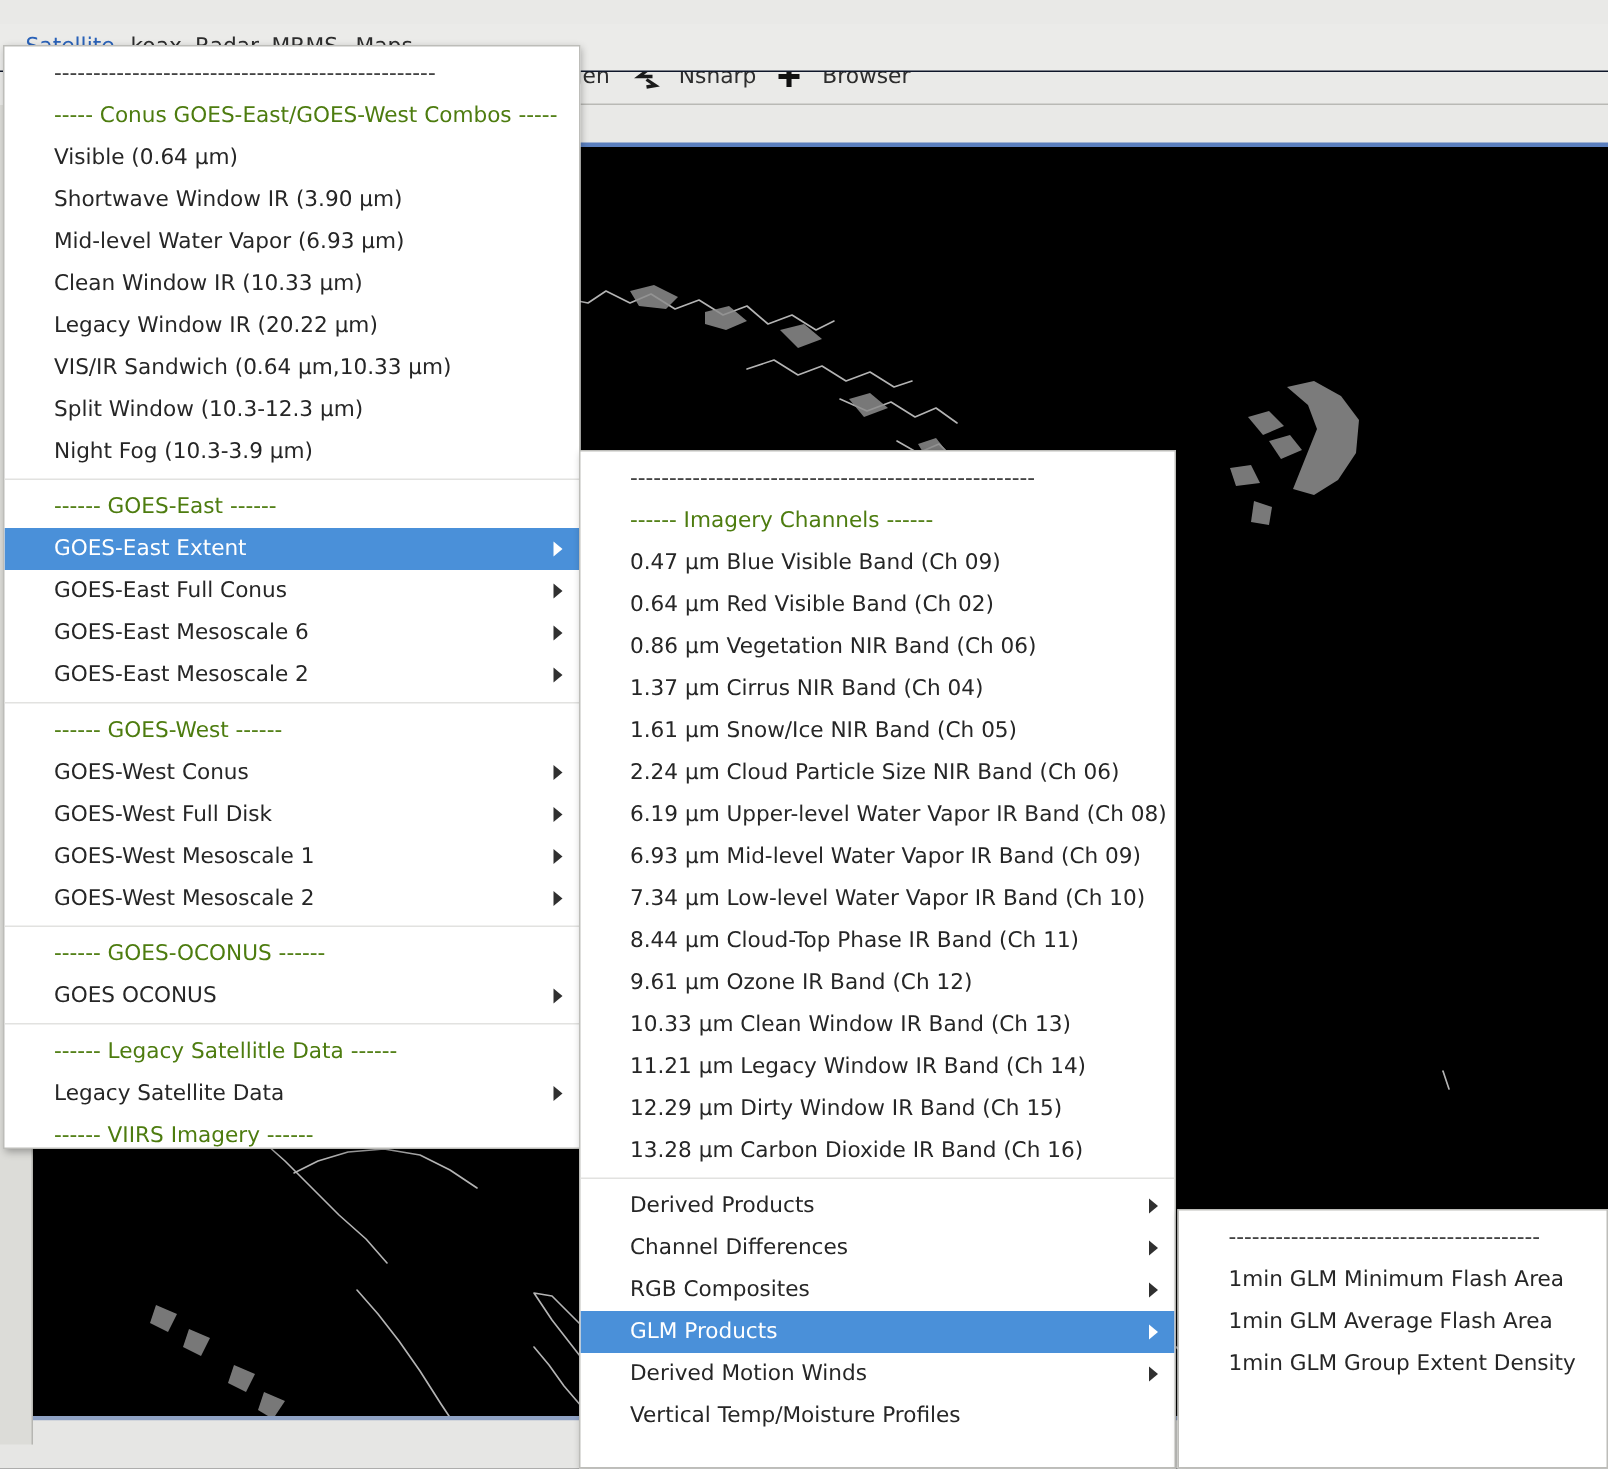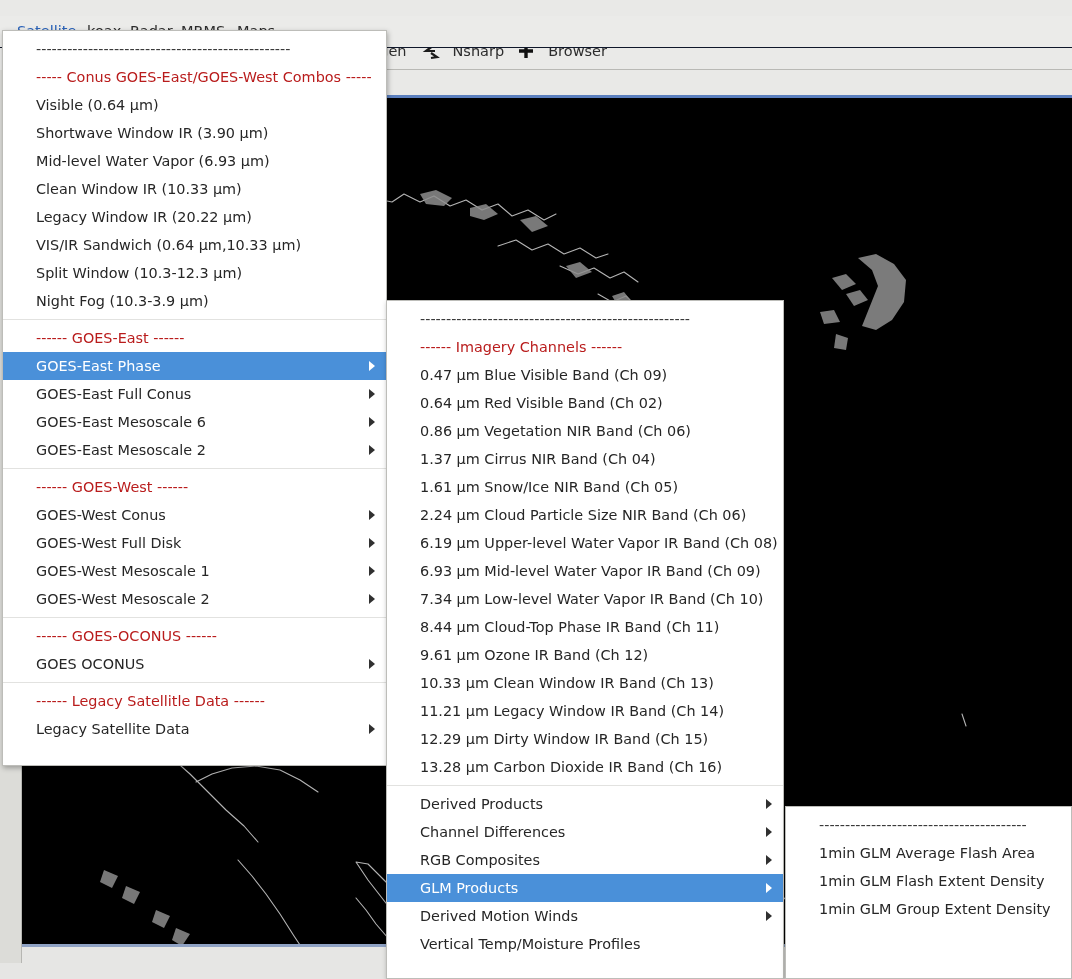--- a/index.html
+++ b/index.html
@@ -156,21 +156,21 @@
     line-height: 28px;
     padding: 0 22px 0 33px;
     white-space: nowrap;
     box-sizing: border-box;
   }
   .menu-row.selected {
     background: #4a90d9;
     color: #ffffff;
   }
   .menu-row.header {
-    color: #b91c1c;
+    color: #4d7c0f;
   }
   .menu-row.rule {
     color: #3a3a3a;
     letter-spacing: 0px;
   }
   .menu-sep {
     height: 1px;
     margin: 4px 0 4px 0;
     background: #e2e2e0;
   }
@@ -339,36 +339,37 @@
       <div class="menu-row"><span>Visible (0.64 µm)</span></div>
       <div class="menu-row"><span>Shortwave Window IR (3.90 µm)</span></div>
       <div class="menu-row"><span>Mid-level Water Vapor (6.93 µm)</span></div>
       <div class="menu-row"><span>Clean Window IR (10.33 µm)</span></div>
       <div class="menu-row"><span>Legacy Window IR (20.22 µm)</span></div>
       <div class="menu-row"><span>VIS/IR Sandwich (0.64 µm,10.33 µm)</span></div>
       <div class="menu-row"><span>Split Window (10.3-12.3 µm)</span></div>
       <div class="menu-row"><span>Night Fog (10.3-3.9 µm)</span></div>
       <div class="menu-sep"></div>
       <div class="menu-row header"><span>------ GOES-East ------</span></div>
-      <div class="menu-row selected"><span>GOES-East Phase</span><span class="submenu-arrow"></span></div>
+      <div class="menu-row selected"><span>GOES-East Extent</span><span class="submenu-arrow"></span></div>
       <div class="menu-row"><span>GOES-East Full Conus</span><span class="submenu-arrow"></span></div>
       <div class="menu-row"><span>GOES-East Mesoscale 6</span><span class="submenu-arrow"></span></div>
       <div class="menu-row"><span>GOES-East Mesoscale 2</span><span class="submenu-arrow"></span></div>
       <div class="menu-sep"></div>
       <div class="menu-row header"><span>------ GOES-West ------</span></div>
       <div class="menu-row"><span>GOES-West Conus</span><span class="submenu-arrow"></span></div>
       <div class="menu-row"><span>GOES-West Full Disk</span><span class="submenu-arrow"></span></div>
       <div class="menu-row"><span>GOES-West Mesoscale 1</span><span class="submenu-arrow"></span></div>
       <div class="menu-row"><span>GOES-West Mesoscale 2</span><span class="submenu-arrow"></span></div>
       <div class="menu-sep"></div>
       <div class="menu-row header"><span>------ GOES-OCONUS ------</span></div>
       <div class="menu-row"><span>GOES OCONUS</span><span class="submenu-arrow"></span></div>
       <div class="menu-sep"></div>
       <div class="menu-row header"><span>------ Legacy Satellitle Data ------</span></div>
       <div class="menu-row"><span>Legacy Satellite Data</span><span class="submenu-arrow"></span></div>
+      <div class="menu-row header"><span>------ VIIRS Imagery ------</span></div>
     </div>
 
   <div class="menu-panel" id="panel-goes-east-conus">
       <div class="menu-row rule"><span>----------------------------------------------------</span></div>
       <div class="menu-row header"><span>------ Imagery Channels ------</span></div>
       <div class="menu-row"><span>0.47 µm Blue Visible Band (Ch 09)</span></div>
       <div class="menu-row"><span>0.64 µm Red Visible Band (Ch 02)</span></div>
       <div class="menu-row"><span>0.86 µm Vegetation NIR Band (Ch 06)</span></div>
       <div class="menu-row"><span>1.37 µm Cirrus NIR Band (Ch 04)</span></div>
       <div class="menu-row"><span>1.61 µm Snow/Ice NIR Band (Ch 05)</span></div>
@@ -386,18 +387,18 @@
       <div class="menu-row"><span>Derived Products</span><span class="submenu-arrow"></span></div>
       <div class="menu-row"><span>Channel Differences</span><span class="submenu-arrow"></span></div>
       <div class="menu-row"><span>RGB Composites</span><span class="submenu-arrow"></span></div>
       <div class="menu-row selected"><span>GLM Products</span><span class="submenu-arrow"></span></div>
       <div class="menu-row"><span>Derived Motion Winds</span><span class="submenu-arrow"></span></div>
       <div class="menu-row"><span>Vertical Temp/Moisture Profiles</span></div>
     </div>
 
   <div class="menu-panel" id="panel-glm">
       <div class="menu-row rule"><span>----------------------------------------</span></div>
+      <div class="menu-row"><span>1min GLM Minimum Flash Area</span></div>
       <div class="menu-row"><span>1min GLM Average Flash Area</span></div>
-      <div class="menu-row"><span>1min GLM Flash Extent Density</span></div>
       <div class="menu-row"><span>1min GLM Group Extent Density</span></div>
     </div>
 
 </div>
 
 </body></html>

